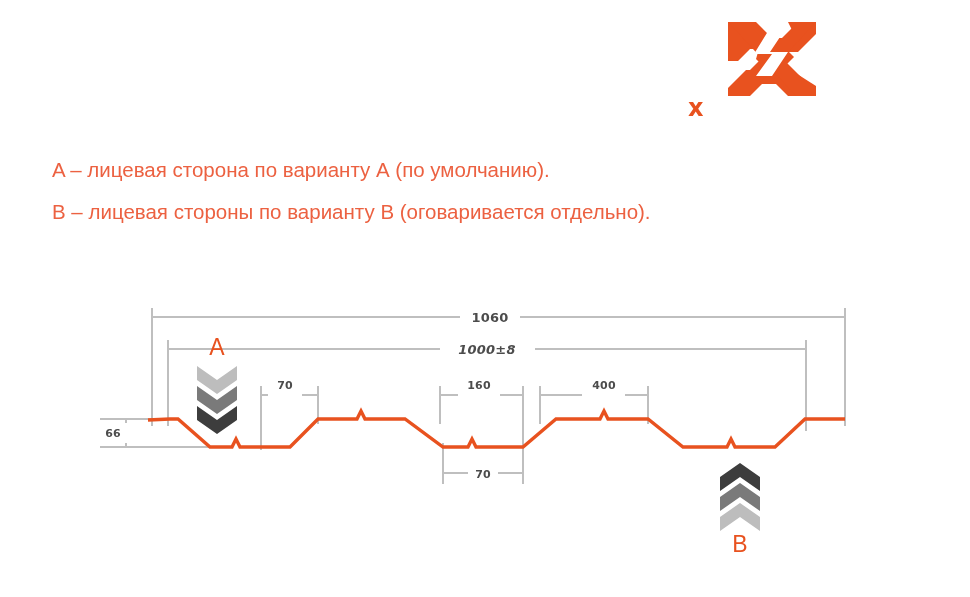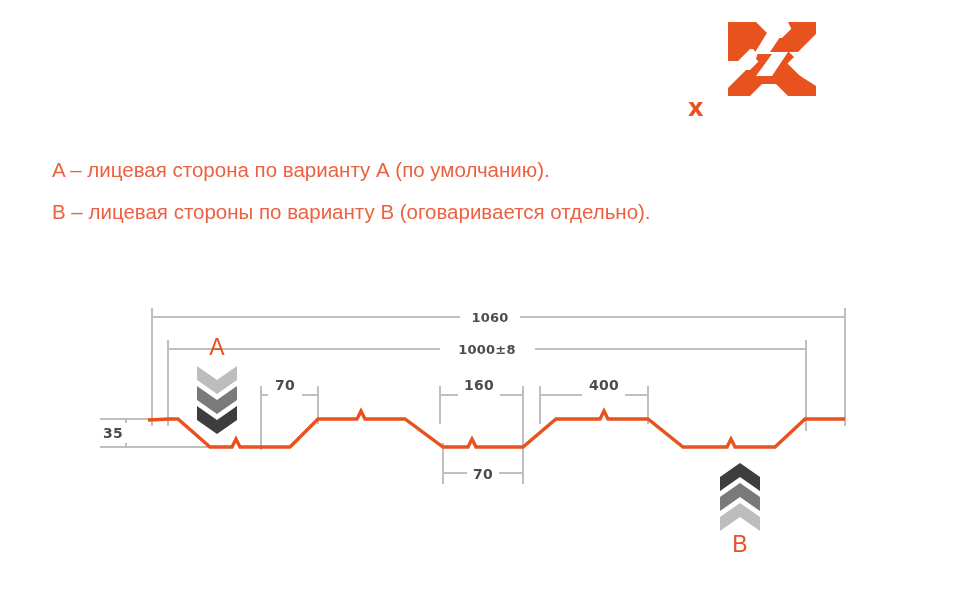--- a/index.html
+++ b/index.html
@@ -98,21 +98,21 @@
     font-size: 13px;
     font-weight: bold;
     color: #4c4c4c;
     background: #ffffff;
     padding: 0 6px;
     white-space: nowrap;
     transform: translate(-50%, -50%);
     letter-spacing: 0.2px;
   }
   .dim-label.small {
-    font-size: 14px;
+    font-size: 11px;
   }
 
   
   .marker {
     position: absolute;
     width: 46px;
   }
   .marker-label {
     position: absolute;
     font-family: "Liberation Sans", sans-serif;
@@ -205,26 +205,26 @@
       <polyline fill="none" stroke="#e8521f" stroke-width="3.4" stroke-linejoin="miter" stroke-linecap="butt" points="
           148,414 170,413 178,413 210,441 232,441 236,433 240,441 290,441
           318,413 357,413 361,405 365,413 405,413 443,441 468,441 472,433
           476,441 523,441 556,413 600,413 604,405 608,413 648,413 683,441
           727,441 731,433 735,441 775,441 805,413 845,413
         "></polyline>
     </svg>
 
     
     <div class="dim-label" style="left:490px; top:311px;">1060</div>
-    <div class="dim-label" style="left:487px; top:343px;">1000±8</div>
+    <div class="dim-label" style="left:487px; top:343px;font-style:italic;">1000±8</div>
     <div class="dim-label small" style="left:285px; top:379px;">70</div>
     <div class="dim-label small" style="left:479px; top:379px;">160</div>
     <div class="dim-label small" style="left:604px; top:379px;">400</div>
     <div class="dim-label small" style="left:483px; top:468px;">70</div>
-    <div class="dim-label small" style="left:113px; top:427px;">35</div>
+    <div class="dim-label small" style="left:113px; top:427px;">66</div>
 
     
     <div class="marker" style="left:194px; top:330px; height:96px;">
       <div class="marker-label" style="top:0px;">A</div>
       <svg width="46" height="70" viewBox="0 0 46 70" style="position:absolute; top:28px; left:0;">
         <path d="M3 2 L23 16 L43 2 L43 16 L23 30 L3 16 Z" fill="#bdbdbd"></path>
         <path d="M3 22 L23 36 L43 22 L43 36 L23 50 L3 36 Z" fill="#7a7a7a"></path>
         <path d="M3 42 L23 56 L43 42 L43 56 L23 70 L3 56 Z" fill="#3d3d3d"></path>
       </svg>
     </div>

